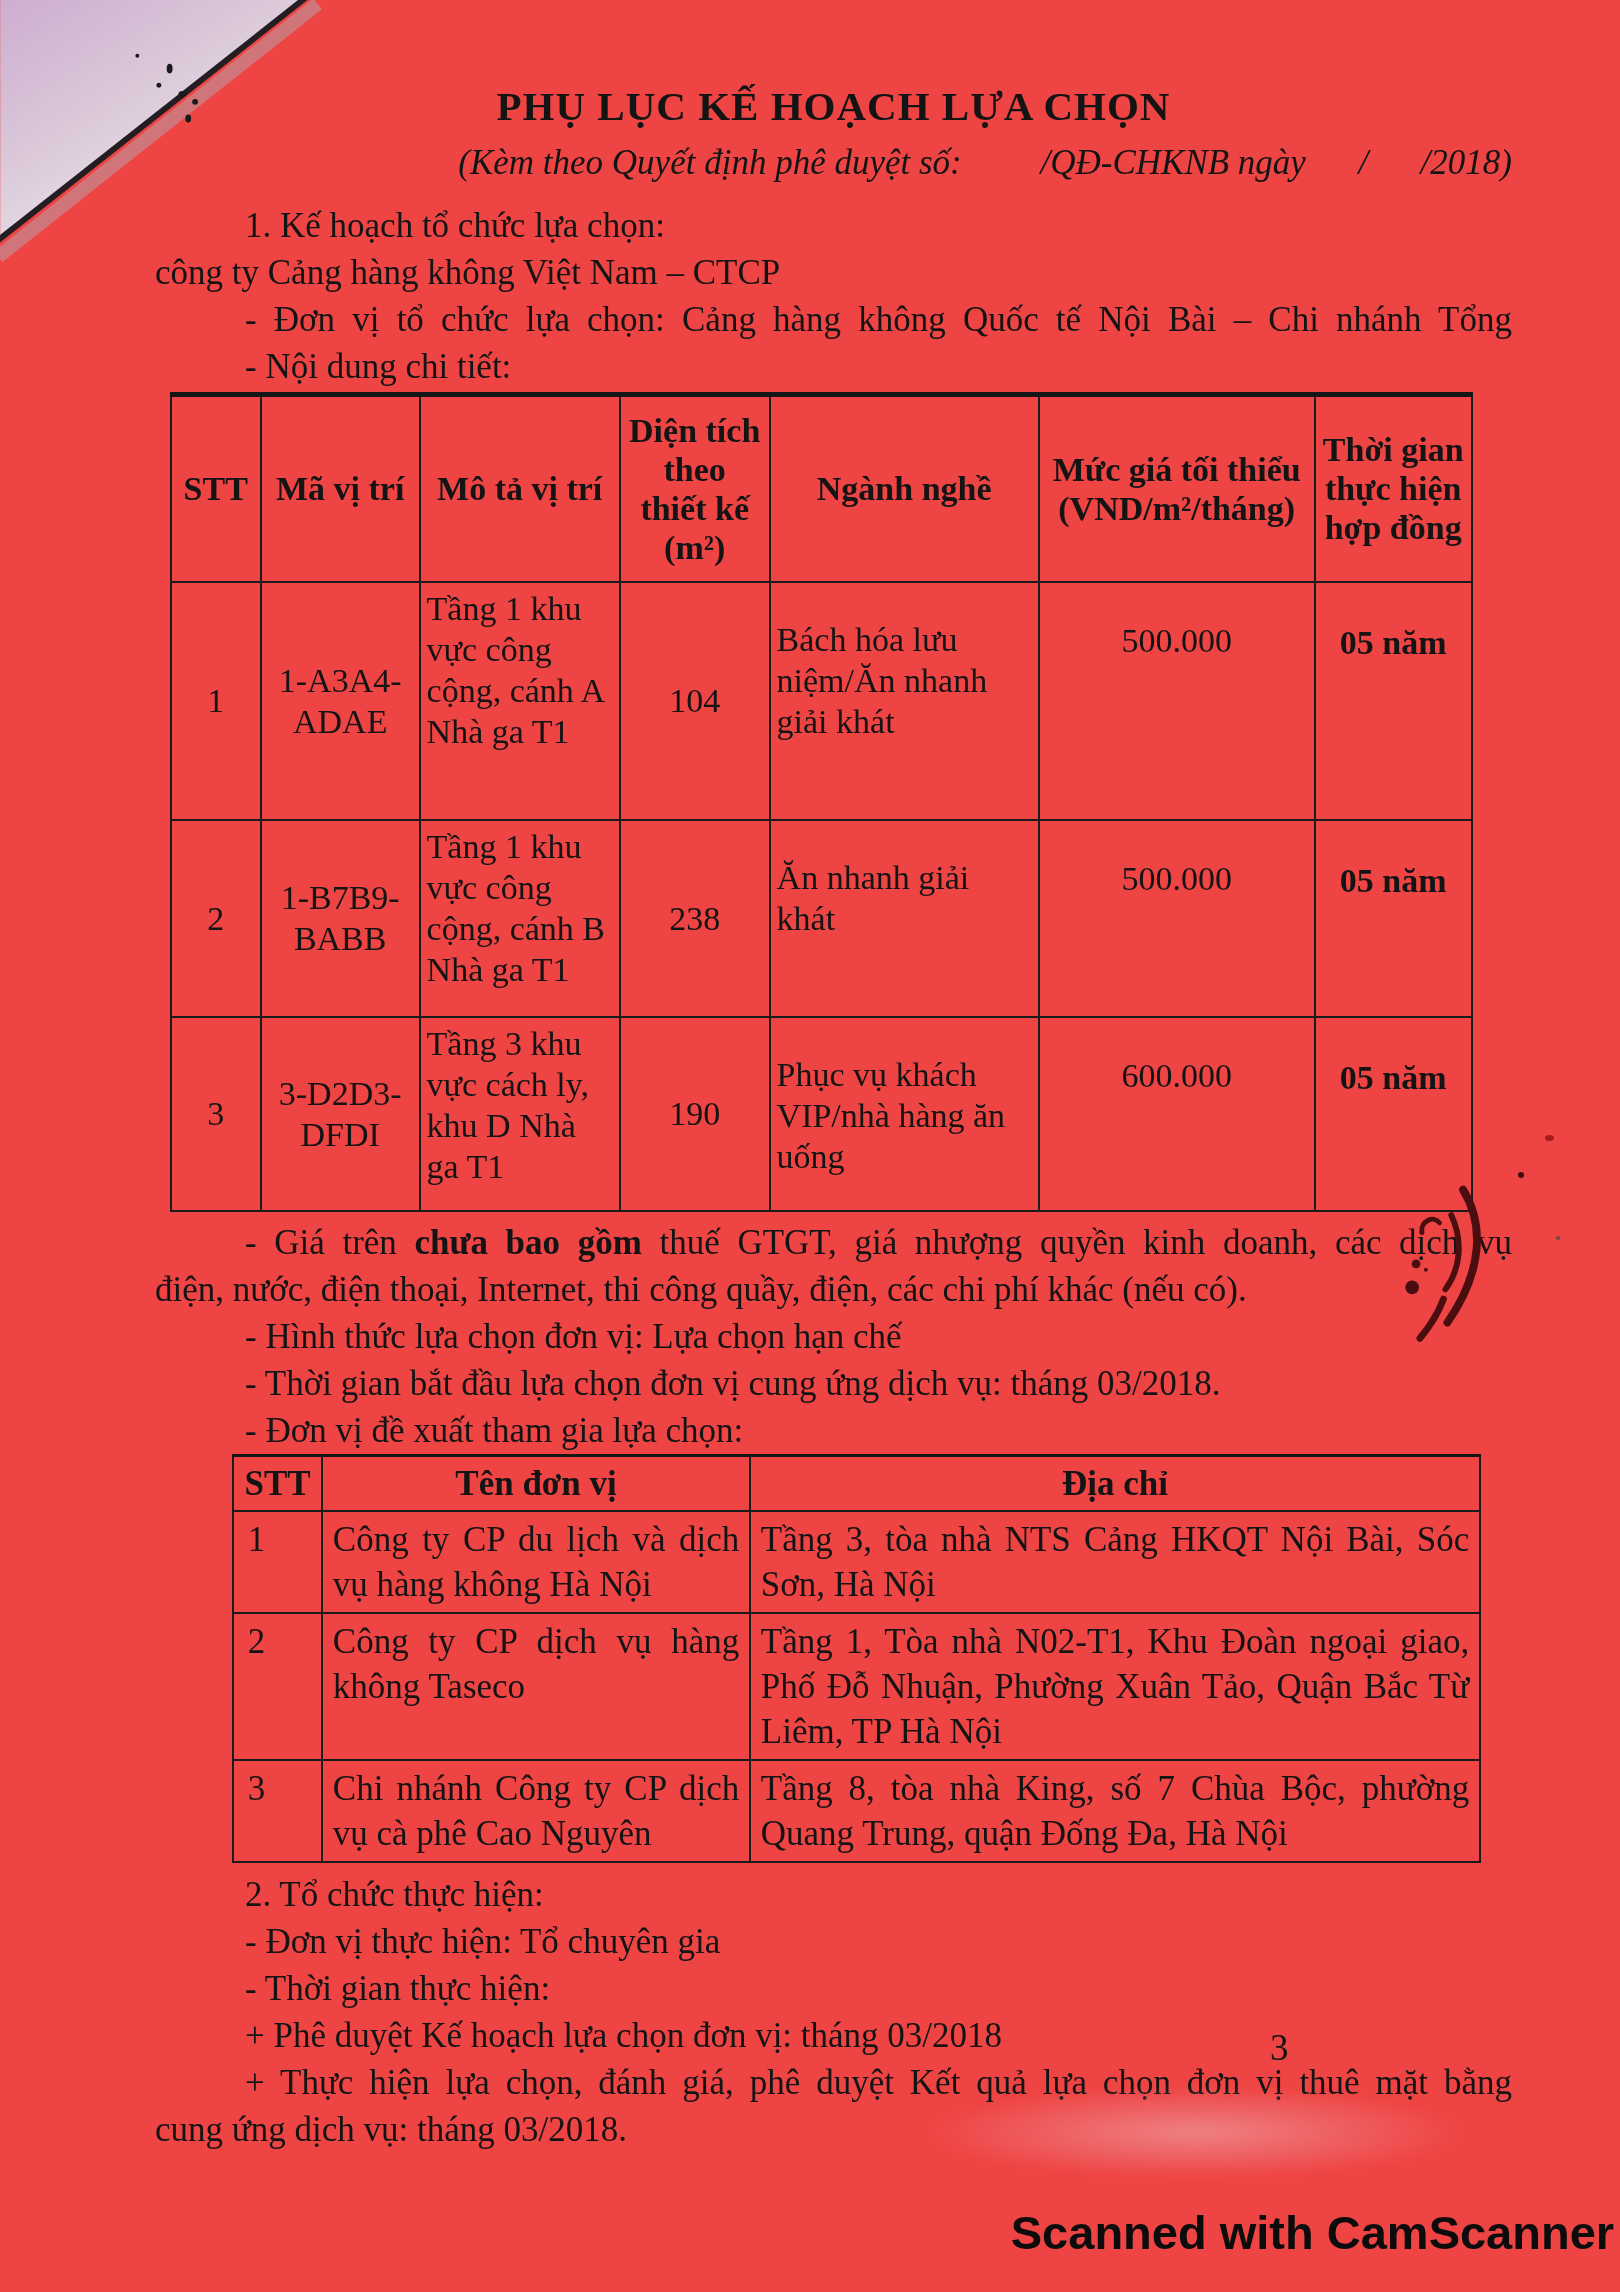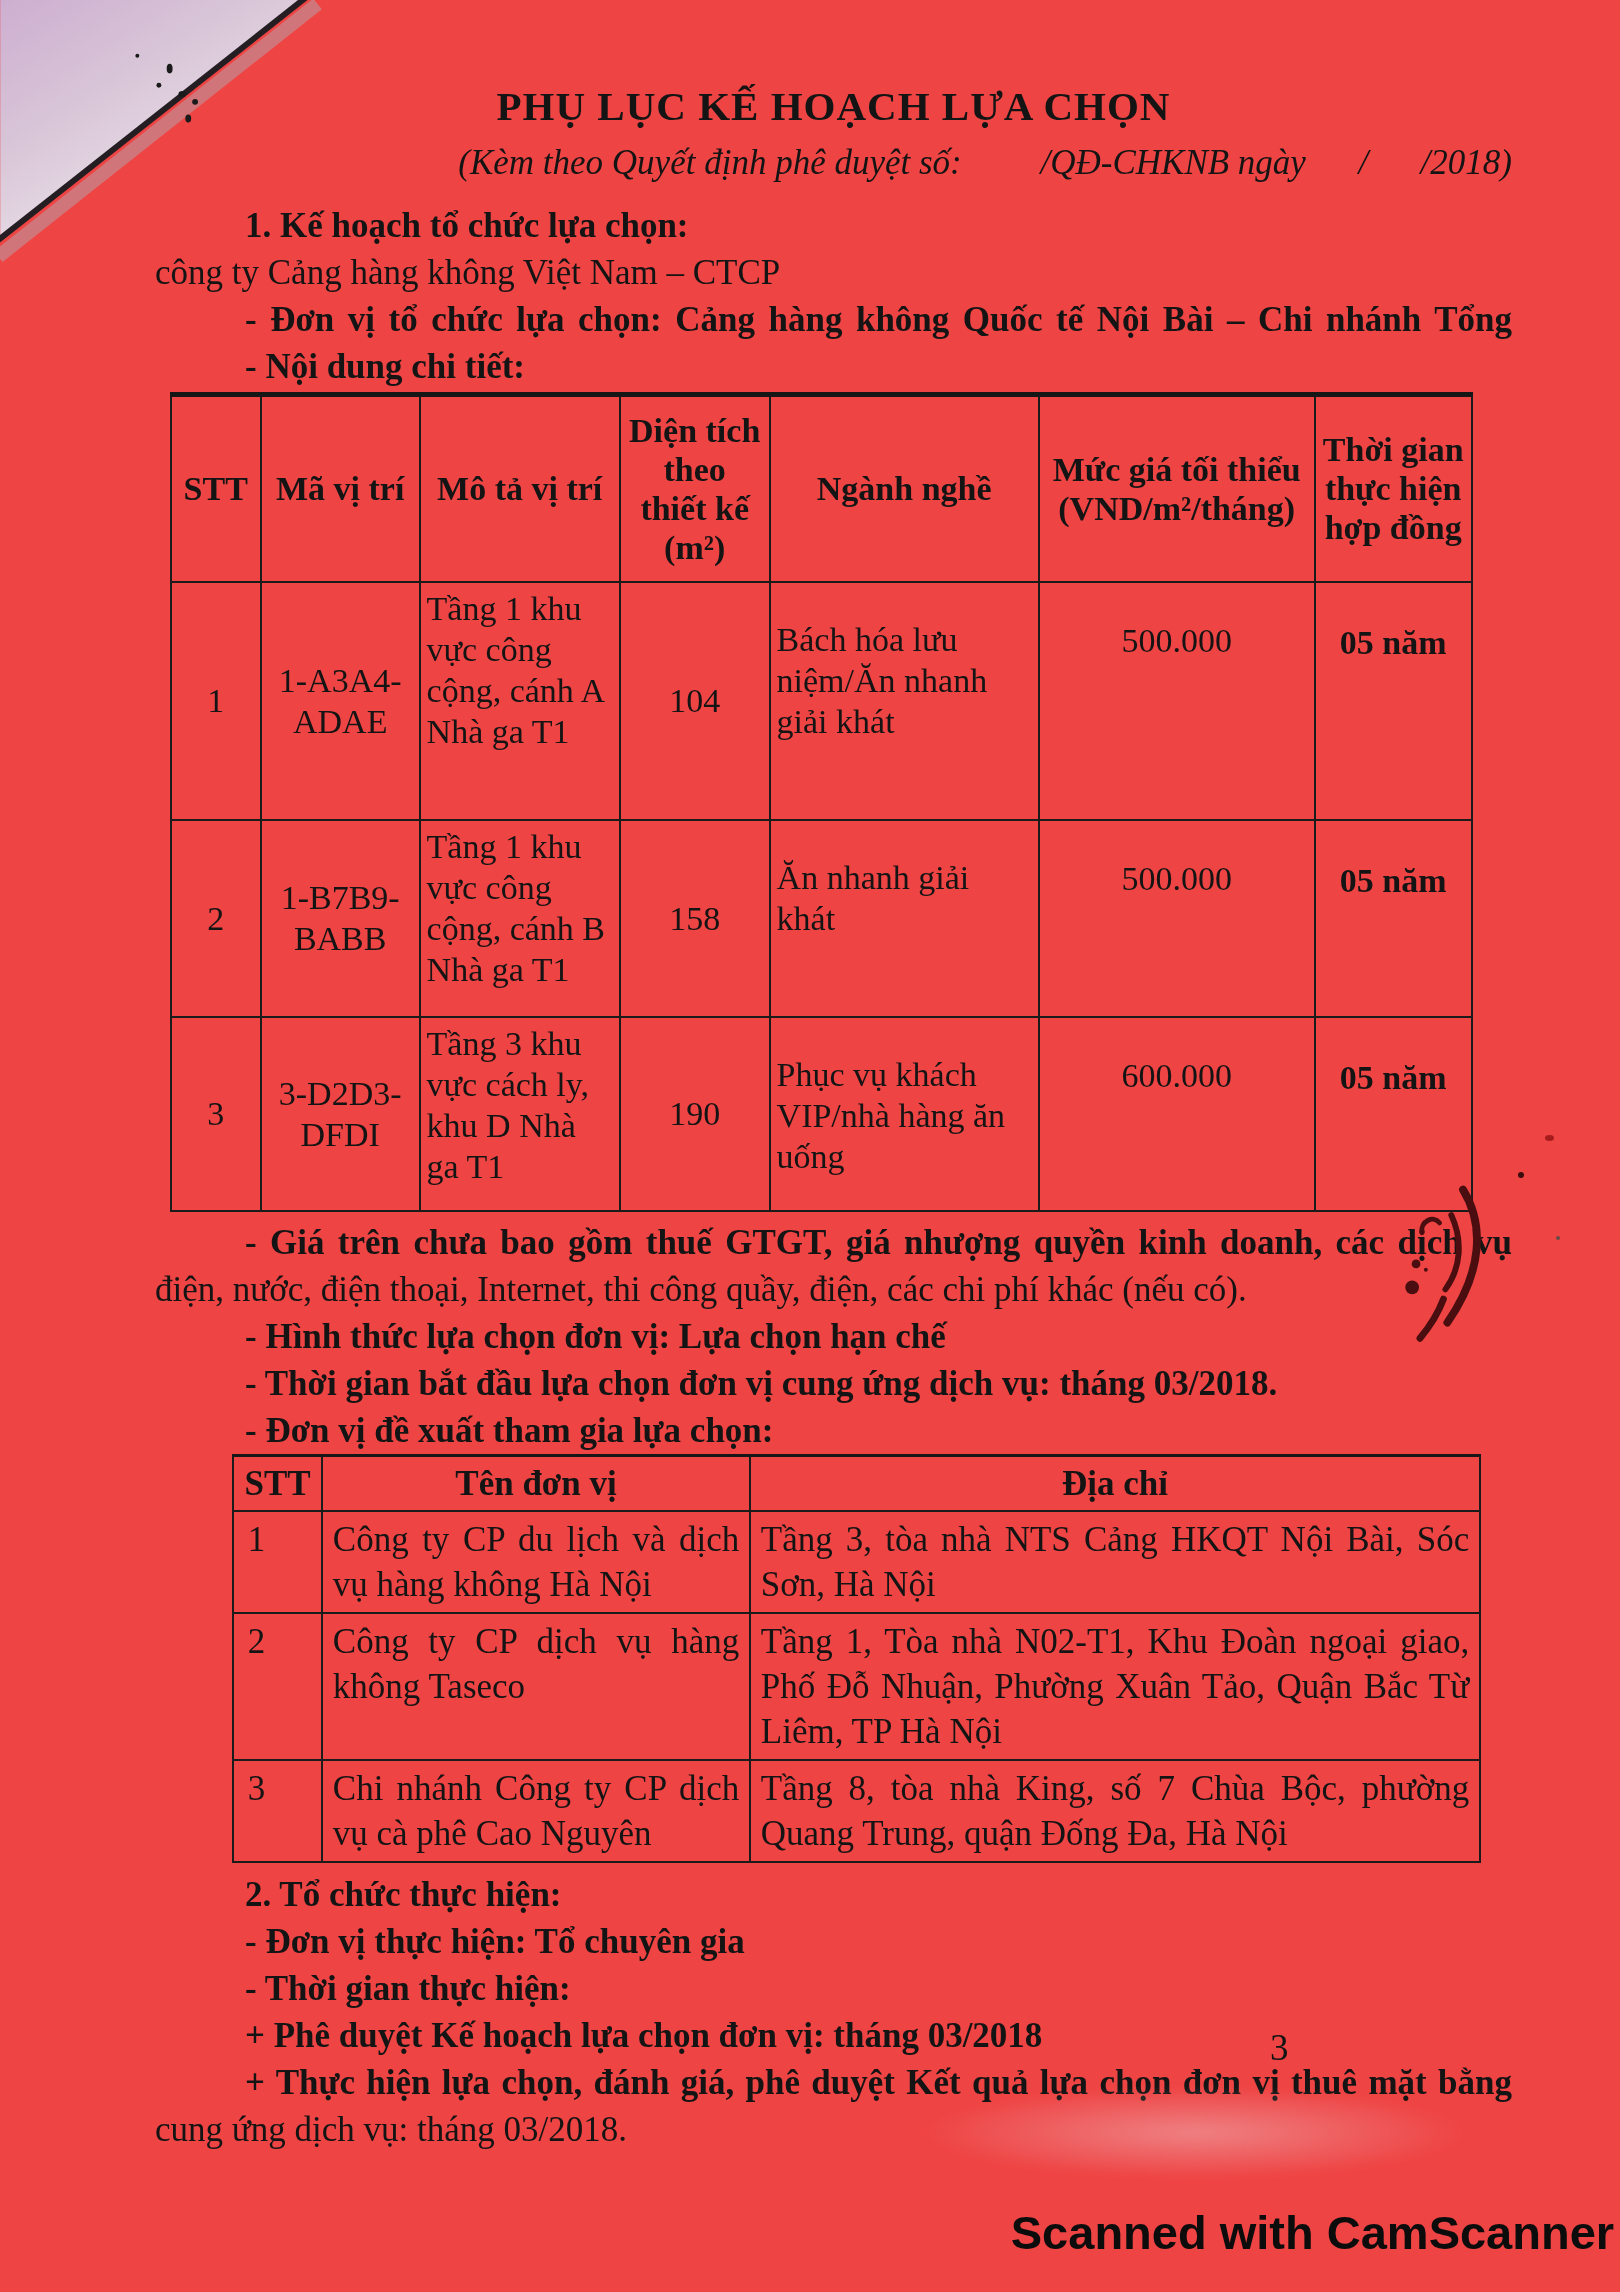--- a/index.html
+++ b/index.html
@@ -5,21 +5,21 @@
   html,body{margin:0;padding:0;background:#e8e8e8;}
   .page{
     position:relative;width:1620px;height:2293px;margin:0 auto;
     background:#ef4444;overflow:hidden;
     font-family:"Liberation Serif","DejaVu Serif",serif;color:#141414;
   }
   .content{position:absolute;left:155px;top:82px;width:1357px;}
   .doc-title{text-align:center;font-weight:bold;font-size:41px;line-height:49px;letter-spacing:1px;}
   .doc-subtitle{text-align:right;font-style:italic;font-size:35px;line-height:51px;white-space:pre;margin-top:5.9px;}
   .line{font-size:35px;line-height:47px;}
-  .indent{margin-left:90px;font-weight:bold;}
+  .indent{margin-left:90px;}
   .stretch{text-align:justify;text-align-last:justify;}
   .mt14{margin-top:13.7px;}
   .mt8{margin-top:7.8px;}
 
   table{border-collapse:collapse;table-layout:fixed;}
   th,td{border:2.9px solid #1b1b1b;padding:2px 5.9px;overflow:hidden;}
   th{font-weight:bold;text-align:center;vertical-align:middle;}
 
   #table1{width:1301px;margin-left:14.7px;margin-top:2px;font-size:34px;border-top:5.9px solid #161616;}
   #table1 th{line-height:39px;}
@@ -123,21 +123,21 @@
         <td class="va-desc">Tầng 1 khu vực công cộng, cánh A Nhà ga T1</td>
         <td class="va-m">104</td>
         <td class="va-ind">Bách hóa lưu niệm/Ăn nhanh giải khát</td>
         <td class="va-price">500.000</td>
         <td class="va-dur">05 năm</td>
       </tr>
       <tr class="t1r2">
         <td class="va-m">2</td>
         <td class="va-m">1-B7B9-BABB</td>
         <td class="va-desc">Tầng 1 khu vực công cộng, cánh B Nhà ga T1</td>
-        <td class="va-m">158</td>
+        <td class="va-m">238</td>
         <td class="va-ind">Ăn nhanh giải khát</td>
         <td class="va-price">500.000</td>
         <td class="va-dur">05 năm</td>
       </tr>
       <tr class="t1r3">
         <td class="va-m">3</td>
         <td class="va-m">3-D2D3-DFDI</td>
         <td class="va-desc">Tầng 3 khu vực cách ly, khu D Nhà ga T1</td>
         <td class="va-m">190</td>
         <td class="va-ind">Phục vụ khách VIP/nhà hàng ăn uống</td>

